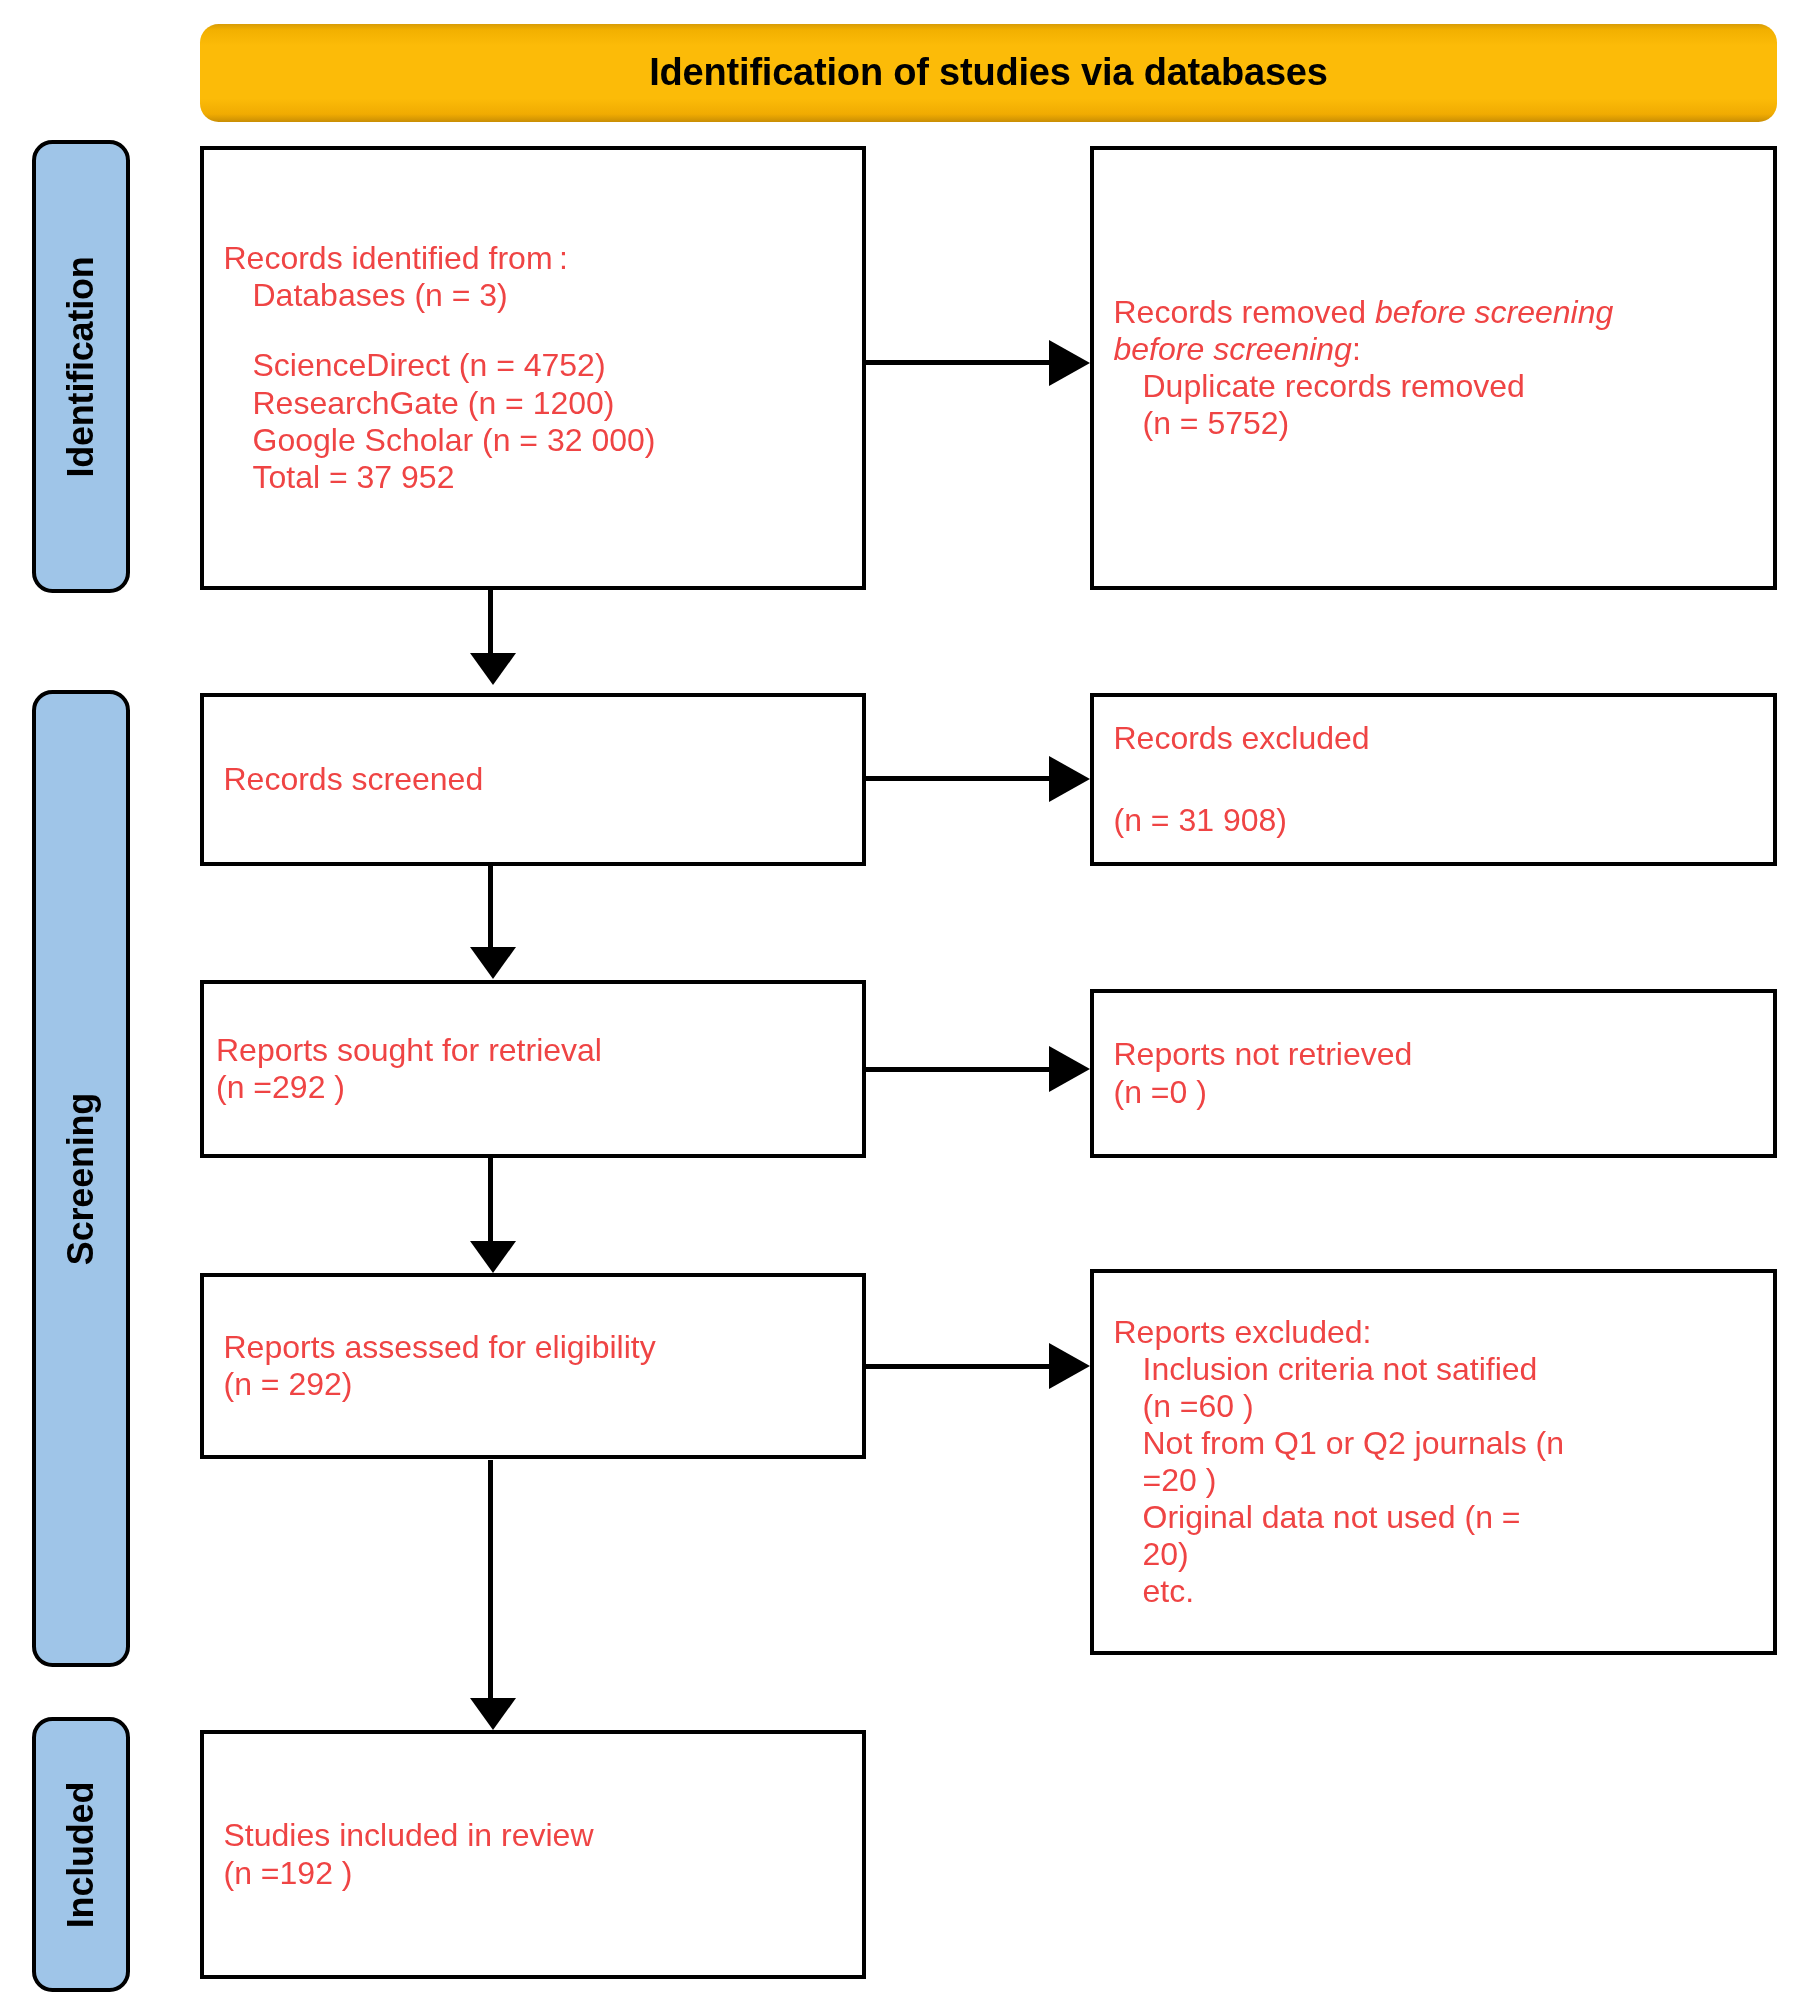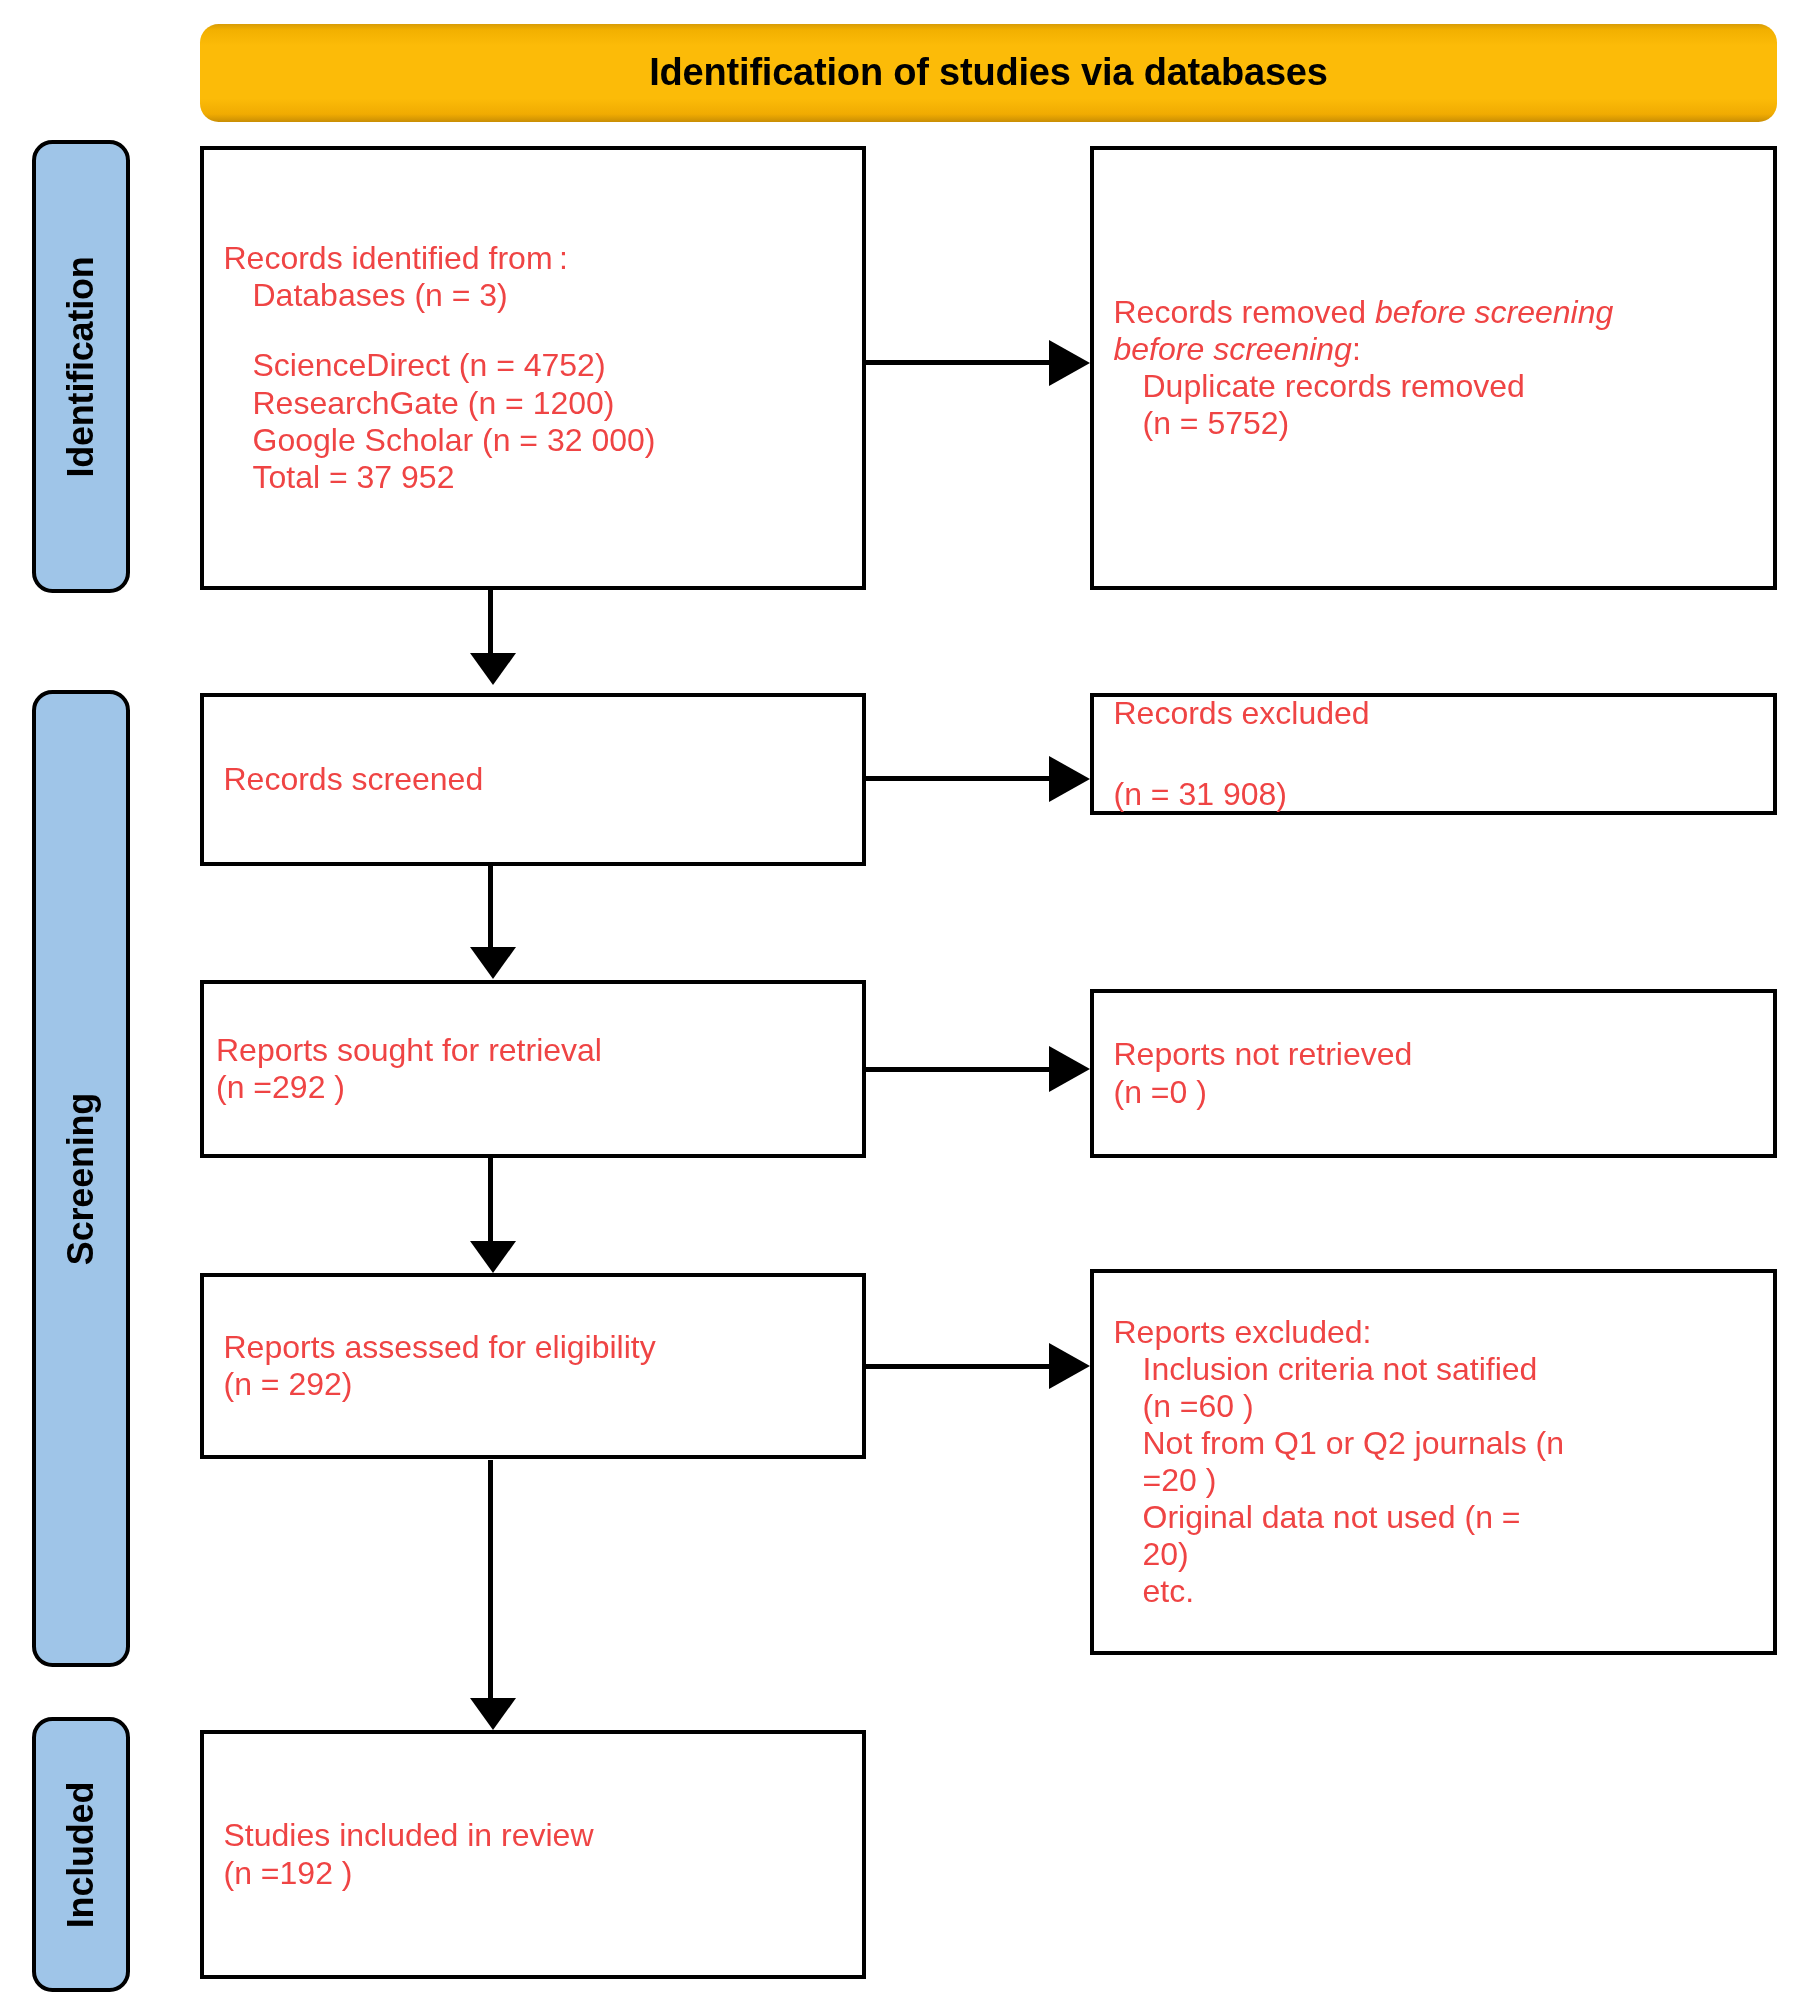--- a/index.html
+++ b/index.html
@@ -92,21 +92,21 @@
 
   
   #box-identified   { left: 200px; top: 146px;  width: 666px; height: 444px; }
   #box-screened     { left: 200px; top: 693px; width: 666px; height: 173px; }
   #box-sought       { left: 200px; top: 980px; width: 666px; height: 178px; padding-left: 12px; }
   #box-assessed     { left: 200px; top: 1273px; width: 666px; height: 186px; }
   #box-included     { left: 200px; top: 1730px; width: 666px; height: 249px; }
 
   
   #box-removed      { left: 1090px; top: 146px;  width: 687px; height: 444px; }
-  #box-excluded-rec { left: 1090px; top: 693px; width: 687px; height: 122px; gap: 44px; }
+  #box-excluded-rec { left: 1090px; top: 693px; width: 687px; height: 173px; gap: 44px; }
   #box-notretrieved { left: 1090px; top: 989px; width: 687px; height: 169px; }
   #box-excluded-rep { left: 1090px; top: 1269px; width: 687px; height: 386px; }
 
   
   .v-line {
     position: absolute;
     width: 4.9px;
     background: #000000;
     left: 488px;
   }

